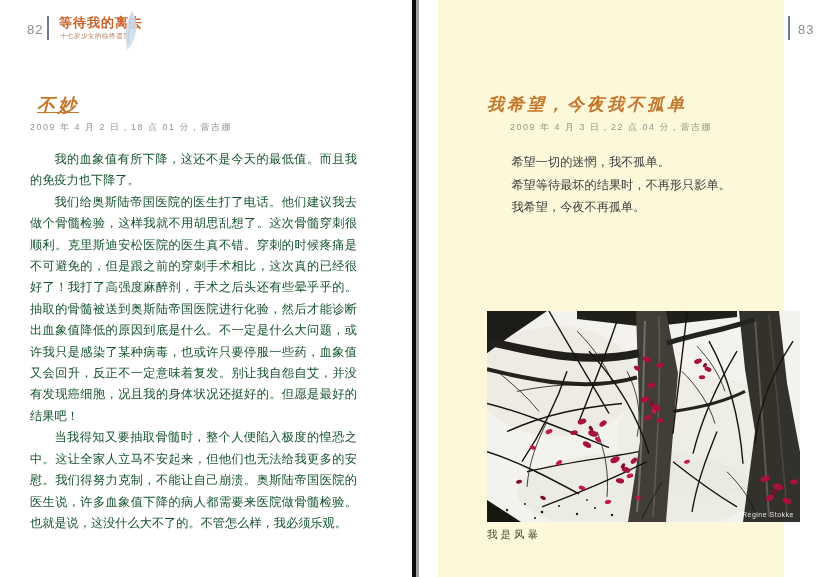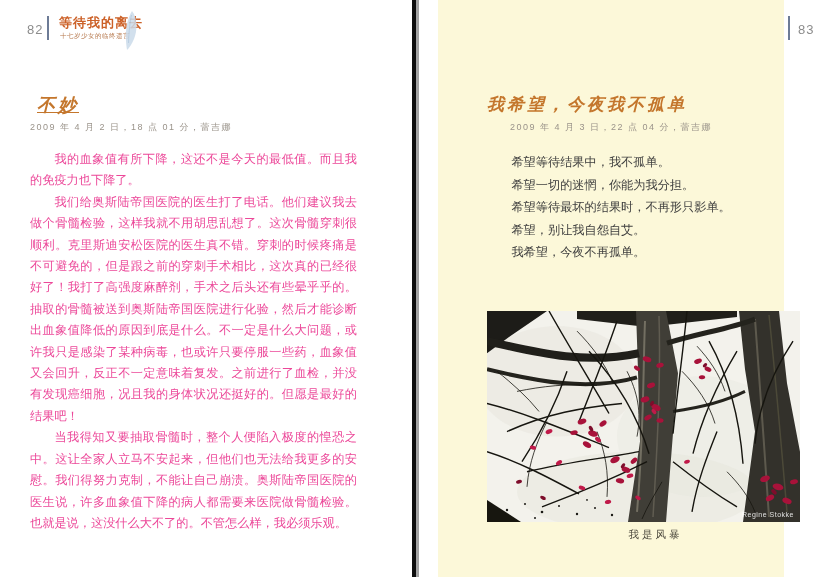--- a/index.html
+++ b/index.html
@@ -31,21 +31,21 @@
     font-style:italic;font-weight:bold;color:#c4762c;letter-spacing:3px;
   }
   .left .entry-heading{left:37px;top:93px;font-size:18px;text-decoration:underline;}
   .right .entry-heading{left:49px;top:93px;font-size:17px;}
   .dateline{position:absolute;font-size:9px;color:#9a938a;letter-spacing:1.5px;}
   .left .dateline{left:30px;top:121px;}
   .right .dateline{left:49px;top:121px;margin-left:23px;}
 
   .body-text{
     position:absolute;left:30px;top:149px;width:327px;
-    font-size:12.2px;line-height:21.4px;color:#ec4899;
+    font-size:12.2px;line-height:21.4px;color:#14532d;
     text-align:justify;
   }
   .body-text p{margin:0;text-indent:2em;}
 
   .poem{
     position:absolute;left:49px;top:151px;width:330px;
     font-size:12.2px;line-height:22.5px;color:#3e3e3e;
   }
   .poem div{text-indent:2em;}
 
@@ -53,21 +53,21 @@
   .photo{
     position:absolute;left:49px;top:311px;width:313px;height:211px;margin:0;
     background:#f3f2ec;overflow:hidden;
   }
   .photo svg{display:block;width:100%;height:100%;}
   .photo-credit{
     position:absolute;right:6px;bottom:4px;font-size:7px;color:rgba(255,255,255,.85);
     letter-spacing:.5px;
   }
   .photo-caption{
-    position:absolute;left:61px;top:528px;width:313px;text-align:center;
+    position:absolute;left:49px;top:528px;width:313px;text-align:left;
     font-size:10.5px;color:#4a473c;letter-spacing:3px;
   }
 </style>
 </head>
 <body>
 
 <div class="spread">
 
   <section class="page left">
     <span class="pagenum">82</span>
@@ -77,40 +77,38 @@
     <svg class="feather" viewBox="0 0 24 42">
       <path d="M13 2 C18 8 19 20 15 30 C13 35 10 39 8 41 C7 35 6 24 8 15 C9.5 9 11.5 4 13 2 Z" fill="#cbdbea"></path>
       <path d="M12.5 6 C11 12 10 22 9.5 34" stroke="#aec6dd" stroke-width="1" fill="none"></path>
     </svg>
 
     <h2 class="entry-heading">不妙</h2>
     <div class="dateline">2009 年 4 月 2 日，18 点 01 分，蕾吉娜</div>
 
     <div class="body-text">
       <p>我的血象值有所下降，这还不是今天的最低值。而且我的免疫力也下降了。</p>
-      <p>我们给奥斯陆帝国医院的医生打了电话。他们建议我去做个骨髓检验，这样我就不用胡思乱想了。这次骨髓穿刺很顺利。克里斯迪安松医院的医生真不错。穿刺的时候疼痛是不可避免的，但是跟之前的穿刺手术相比，这次真的已经很好了！我打了高强度麻醉剂，手术之后头还有些晕乎乎的。抽取的骨髓被送到奥斯陆帝国医院进行化验，然后才能诊断出血象值降低的原因到底是什么。不一定是什么大问题，或许我只是感染了某种病毒，也或许只要停服一些药，血象值又会回升，反正不一定意味着复发。之前进行了血检，并没有发现癌细胞，况且我的身体状况还挺好的。但愿是最好的结果吧！</p>
+      <p>我们给奥斯陆帝国医院的医生打了电话。他们建议我去做个骨髓检验，这样我就不用胡思乱想了。这次骨髓穿刺很顺利。克里斯迪安松医院的医生真不错。穿刺的时候疼痛是不可避免的，但是跟之前的穿刺手术相比，这次真的已经很好了！我打了高强度麻醉剂，手术之后头还有些晕乎乎的。抽取的骨髓被送到奥斯陆帝国医院进行化验，然后才能诊断出血象值降低的原因到底是什么。不一定是什么大问题，或许我只是感染了某种病毒，也或许只要停服一些药，血象值又会回升，反正不一定意味着复发。别让我自怨自艾，并没有发现癌细胞，况且我的身体状况还挺好的。但愿是最好的结果吧！</p>
       <p>当我得知又要抽取骨髓时，整个人便陷入极度的惶恐之中。这让全家人立马不安起来，但他们也无法给我更多的安慰。我们得努力克制，不能让自己崩溃。奥斯陆帝国医院的医生说，许多血象值下降的病人都需要来医院做骨髓检验。也就是说，这没什么大不了的。不管怎么样，我必须乐观。</p>
     </div>
   </section>
 
   <div class="spine-black"></div>
   <div class="spine-gray"></div>
 
   <section class="page right">
     <span class="hdr-divider"></span>
     <span class="pagenum">83</span>
 
     <h2 class="entry-heading">我希望，今夜我不孤单</h2>
     <div class="dateline">2009 年 4 月 3 日，22 点 04 分，蕾吉娜</div>
 
     <div class="poem">
-      <div>希望等待结果中，我不孤单。</div>
-      <div>希望一切的迷惘，你能为我分担。</div>
+      <div>希望一切的迷惘，我不孤单。</div>
       <div>希望等待最坏的结果时，不再形只影单。</div>
-      <div>希望，别让我自怨自艾。</div>
       <div>我希望，今夜不再孤单。</div>
     </div>
 
     <figure class="photo">
       <svg viewBox="0 0 313 210" preserveAspectRatio="none">
         <rect width="313" height="210" fill="#f3f2ec"></rect>
         <ellipse cx="70" cy="70" rx="80" ry="55" fill="#e7e6de" opacity="0.55"></ellipse>
         <ellipse cx="215" cy="125" rx="85" ry="60" fill="#eae9e1" opacity="0.5"></ellipse>
         <ellipse cx="150" cy="180" rx="120" ry="40" fill="#e4e3da" opacity="0.4"></ellipse>
 

